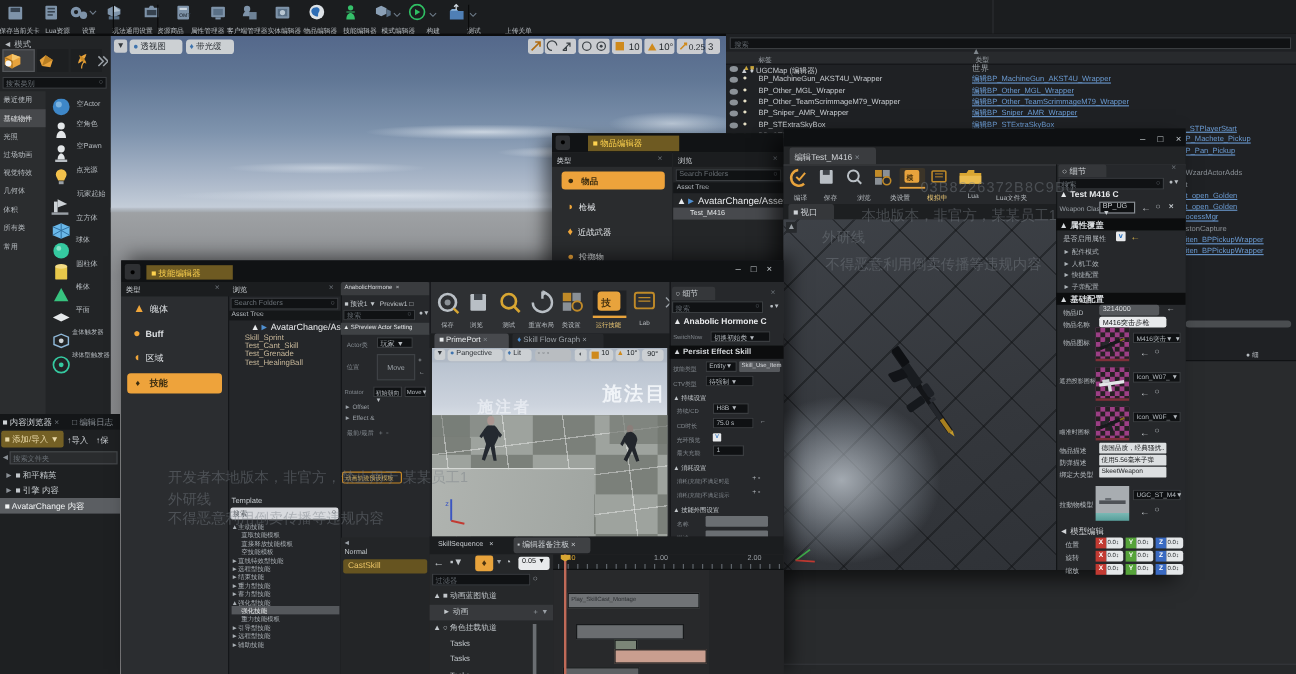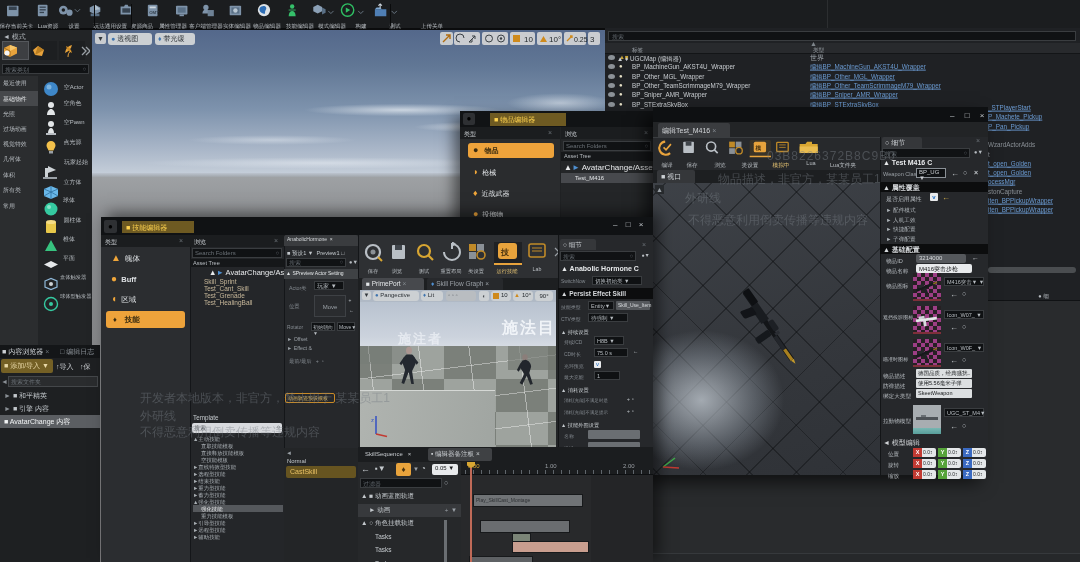--- a/index.html
+++ b/index.html
@@ -815,16 +815,16 @@
         <div class="a" style="left:6px;top:0px;width:8px;height:6px;background:#d8a632;clip-path:polygon(0 0,100% 0,100% 60%,50% 100%,0 60%)"></div>
       </div>
     </div>
 </div>
 
 <div class="a" id="wmarks" style="z-index:9;left:0;top:0;width:1080px;height:562px;pointer-events:none;color:rgba(120,126,134,.45)">
 <div class="a" style="left:140px;top:390px;font-size:12px">开发者本地版本，非官方，禁止用于 某某员工1</div>
 <div class="a" style="left:140px;top:408px;font-size:12px">外研线</div>
 <div class="a" style="left:140px;top:424px;font-size:12px">不得恶意利用倒卖传播等违规内容</div>
 <div class="a" style="left:767px;top:149px;font-size:12px;letter-spacing:1px">03B8226372B8C9B0</div>
-<div class="a" style="left:718px;top:171px;font-size:12px">物品描述，非官方，某某员工1</div>
+<div class="a" style="left:718px;top:171px;font-size:12px">本地版本，非官方，某某员工1</div>
 <div class="a" style="left:685px;top:190px;font-size:12px">外研线</div>
 <div class="a" style="left:688px;top:212px;font-size:12px">不得恶意利用倒卖传播等违规内容</div>
 </div>
 
 </body></html>

